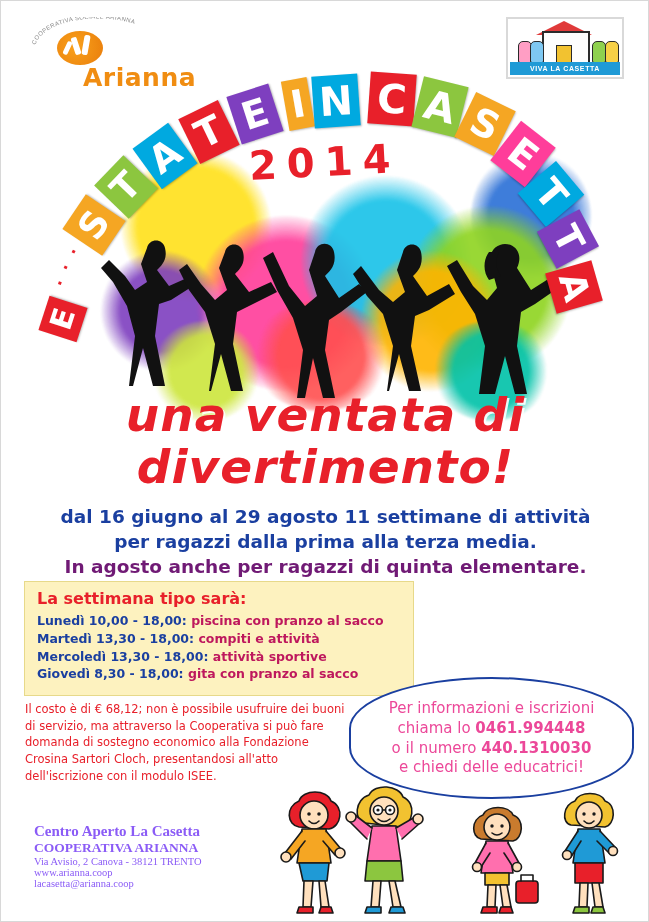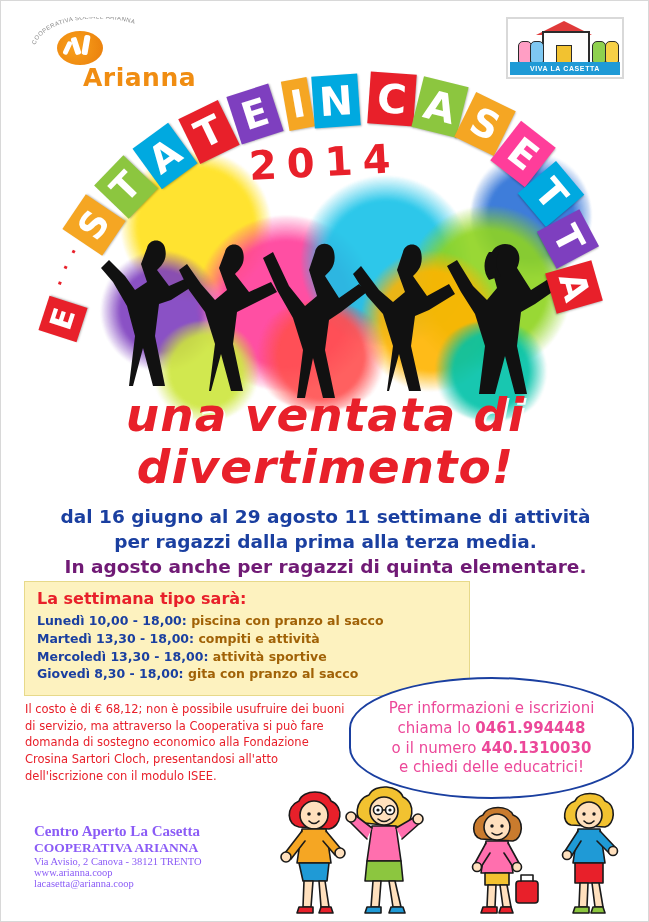--- a/index.html
+++ b/index.html
@@ -225,21 +225,21 @@
     line-height: 1.35;
     color: #1a3fa0;
   }
   .subtitle .l3 { color: #701a75; }
 
   
   .schedule {
     position: absolute;
     left: 23px;
     top: 580px;
-    width: 446px;
+    width: 390px;
     height: 115px;
     background: #fdf2bf;
     border: 1px solid #e7d98a;
     padding: 6px 10px 6px 12px;
     box-sizing: border-box;
   }
   .schedule h3 {
     margin: 1px 0 4px 0;
     font-family: "DejaVu Sans", sans-serif;
     font-size: 16px;
@@ -247,21 +247,21 @@
     color: #e8202a;
   }
   .sched-row {
     font-family: "DejaVu Sans", sans-serif;
     font-size: 12.5px;
     font-weight: bold;
     line-height: 1.42;
     color: #1a3fa0;
     white-space: nowrap;
   }
-  .sched-row .act { color: #a16207; }
+  .sched-row .act { color: #be185d; }
 
   
   .cost {
     position: absolute;
     left: 24px;
     top: 700px;
     width: 320px;
     font-family: "DejaVu Sans", sans-serif;
     font-size: 11.5px;
     line-height: 1.45;

